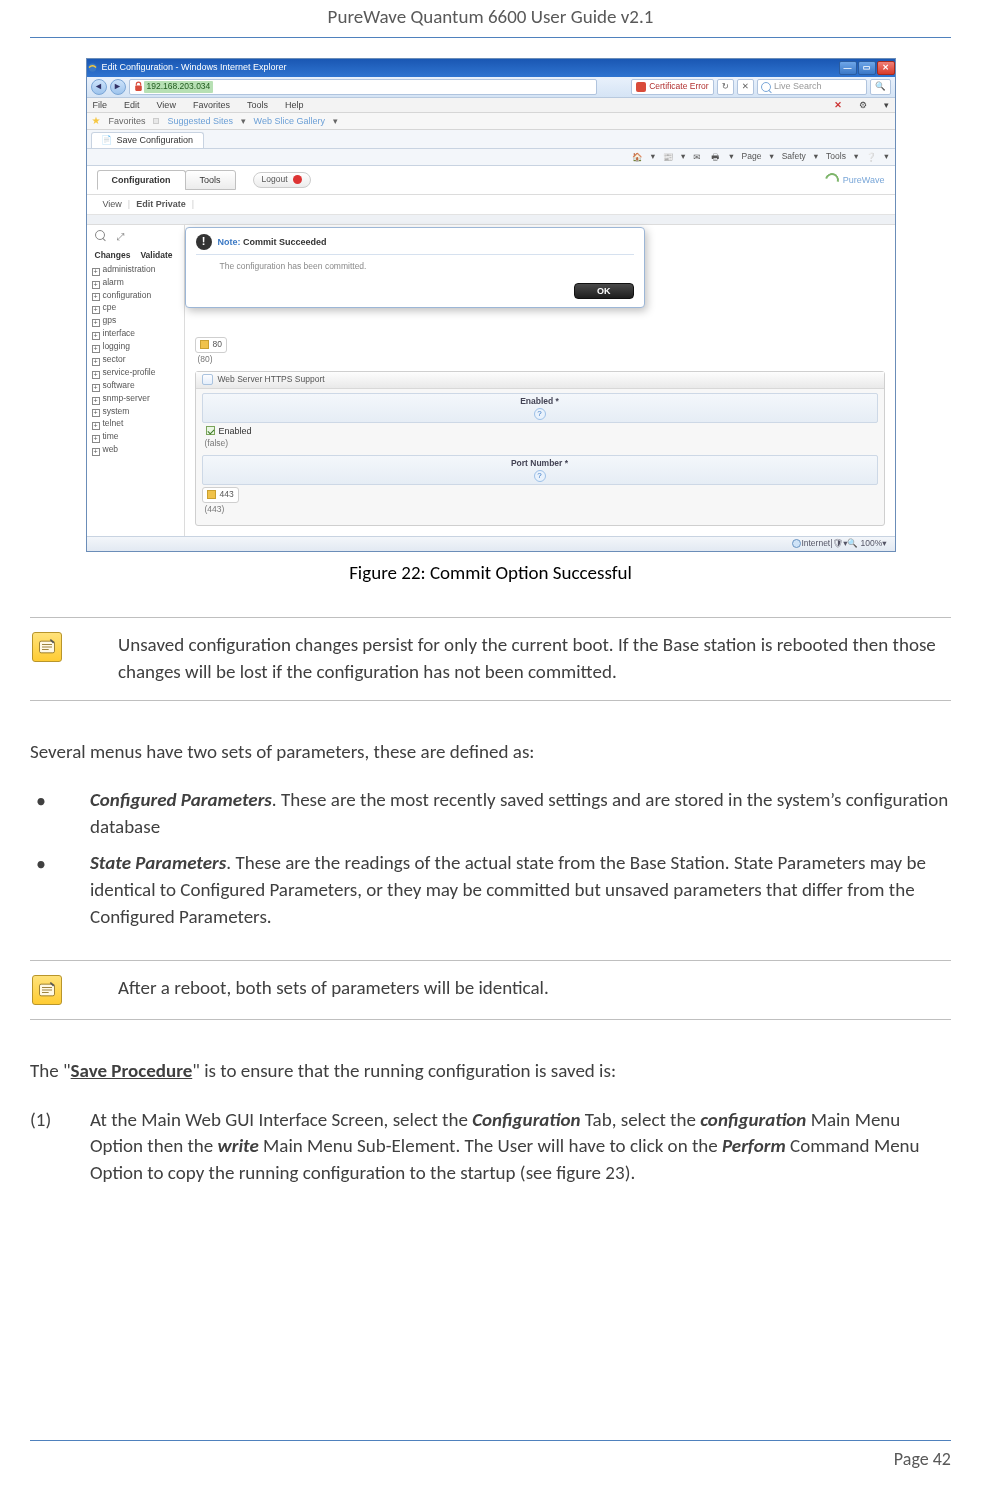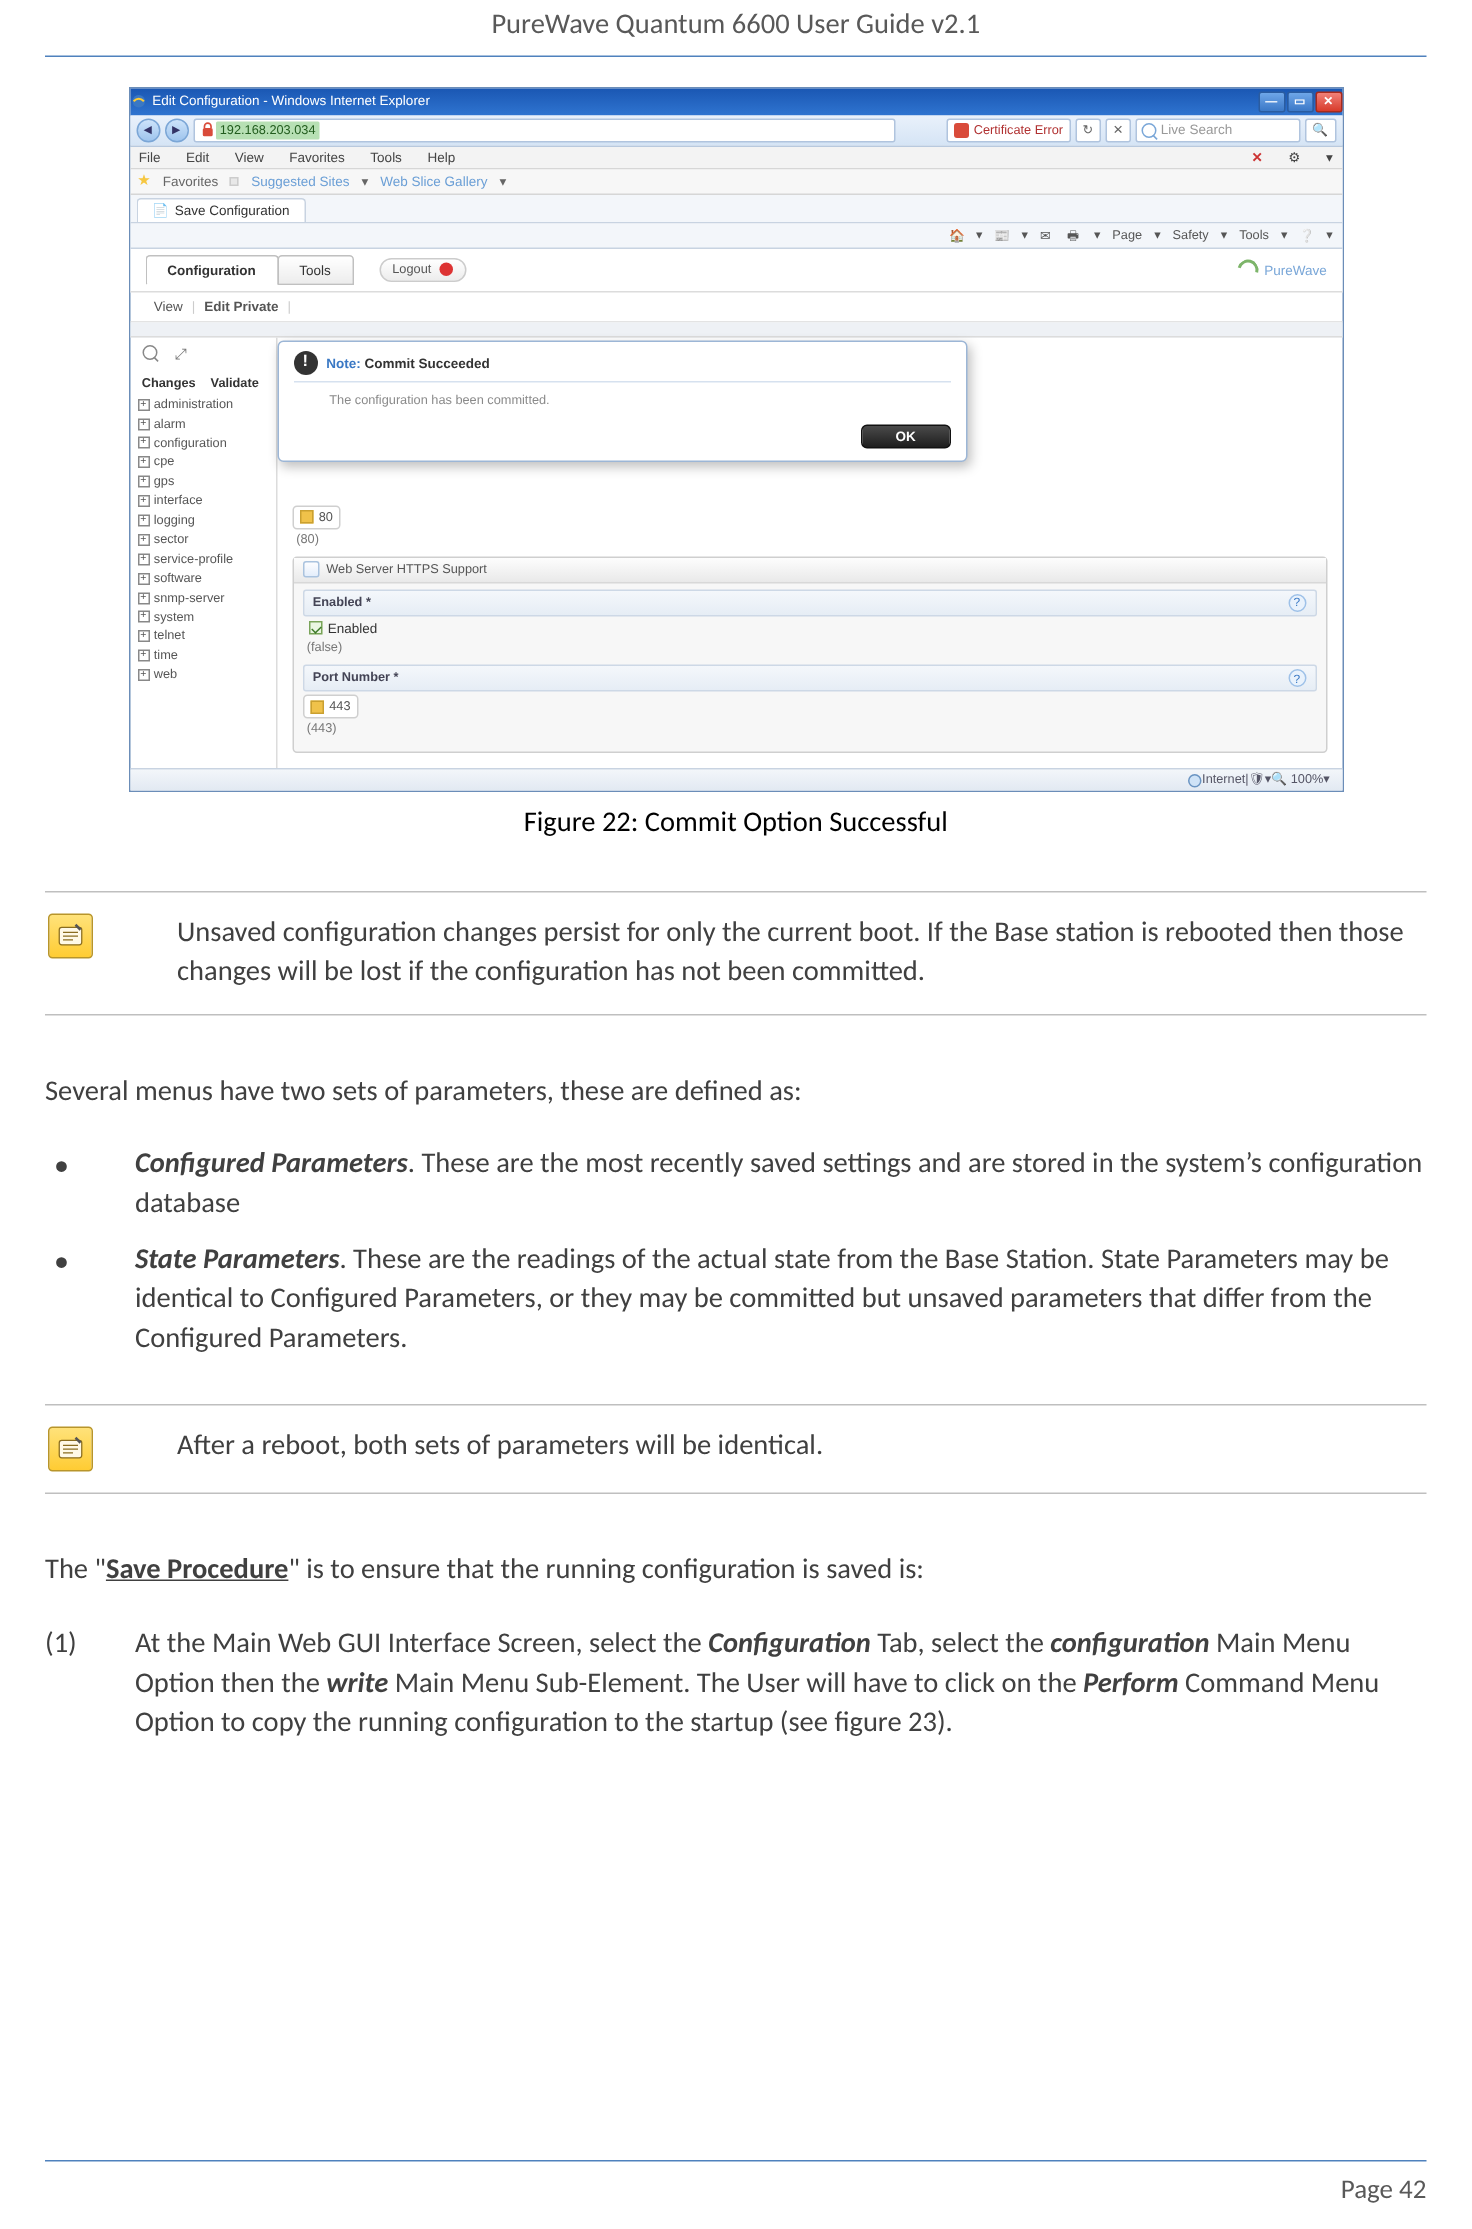--- a/index.html
+++ b/index.html
@@ -164,21 +164,21 @@
   }
 
   .app-body{display:flex;}
   .sidebar{
     width:98px; border-right:1px solid #dcdcdc; padding:3px 0; font-size:8.5px; color:#555;
   }
   .side-head{display:flex; gap:10px; padding:2px 8px; font-weight:bold; color:#333;}
   .side-icons{display:flex; gap:12px; padding:2px 8px 4px 8px;}
   .mag{width:10px;height:10px;border:1px solid #888;border-radius:50%;position:relative;}
   .mag:after{content:'';position:absolute;width:4px;height:1px;background:#888;transform:rotate(45deg);right:-2px;bottom:-1px;}
-  .tree-item{display:flex;align-items:center;gap:3px;padding:0 5px 1px 5px;white-space:nowrap;}
+  .tree-item{display:flex;align-items:flex-end;gap:3px;padding:0 5px 1px 5px;white-space:nowrap;}
   .plus{width:8px;height:8px;border:1px solid #888;font-size:7px;line-height:6px;text-align:center;color:#555;}
   .content{flex:1; position:relative; padding:6px 10px 10px 10px;}
   .toolbar-icons{display:flex; gap:22px; padding:0 0 6px 6px;}
   .tb-ico{width:14px;height:14px;border:1px solid #aac3df;border-radius:2px;background:linear-gradient(#fdfdff,#e4eefb);}
   .tb-red{width:14px;height:14px;border:1px solid #d88;border-radius:50%;background:#e86a5c;}
 
   .dialog{
     position:absolute; top:2px; left:0; right:250px;
     border:1px solid #9cb6d6; border-radius:4px; background:#fff;
     box-shadow:2px 3px 8px rgba(0,0,0,0.25);
@@ -202,21 +202,21 @@
   .panel{
     border:1px solid #cfcfcf;border-radius:3px;background:#f7f7f7;margin-top:2px;
   }
   .panel-head{
     background:linear-gradient(#fdfdfd,#e9e9e9);border-bottom:1px solid #d8d8d8;
     padding:2px 6px;display:flex;align-items:center;gap:5px;font-size:8.5px;color:#555;
   }
   .panel-body{padding:4px 6px;}
   .panel-row{display:flex;justify-content:space-between;align-items:center;
     background:linear-gradient(#f4f7fb,#e6edf5);border:1px solid #cdd8e6;border-radius:2px;
-    padding:2px 6px;margin-bottom:2px;font-size:8.5px;color:#445;}
+    padding:2px 6px;margin-bottom:2px;font-size:8.5px;color:#445;flex-direction:column;}
   .help{width:12px;height:12px;border:1px solid #9ec1e8;border-radius:50%;background:#e9f2fc;color:#3a78c4;display:inline-flex;align-items:center;justify-content:center;font-size:8px;}
   .chk{width:9px;height:9px;border:1px solid #7aa45a;background:#eaf6e2;display:inline-block;position:relative;}
   .chk:after{content:'';position:absolute;left:1px;top:2px;width:5px;height:3px;border-left:1px solid #3d7a2a;border-bottom:1px solid #3d7a2a;transform:rotate(-45deg);}
   .status-bar{
     display:flex;justify-content:flex-end;align-items:center;
     background:linear-gradient(#f3f6fa,#e2e9f2);border-top:1px solid #c8d3e1;
     padding:1px 8px;font-size:8.5px;color:#556;
   }
   .globe{width:9px;height:9px;border:1px solid #6a94c2;border-radius:50%;background:#cfe3f7;display:inline-block;}
 

